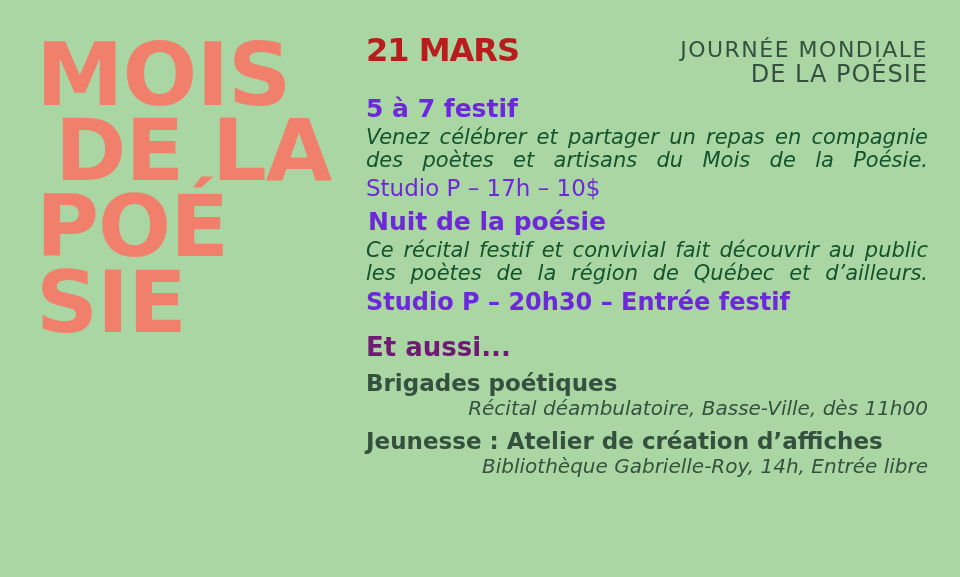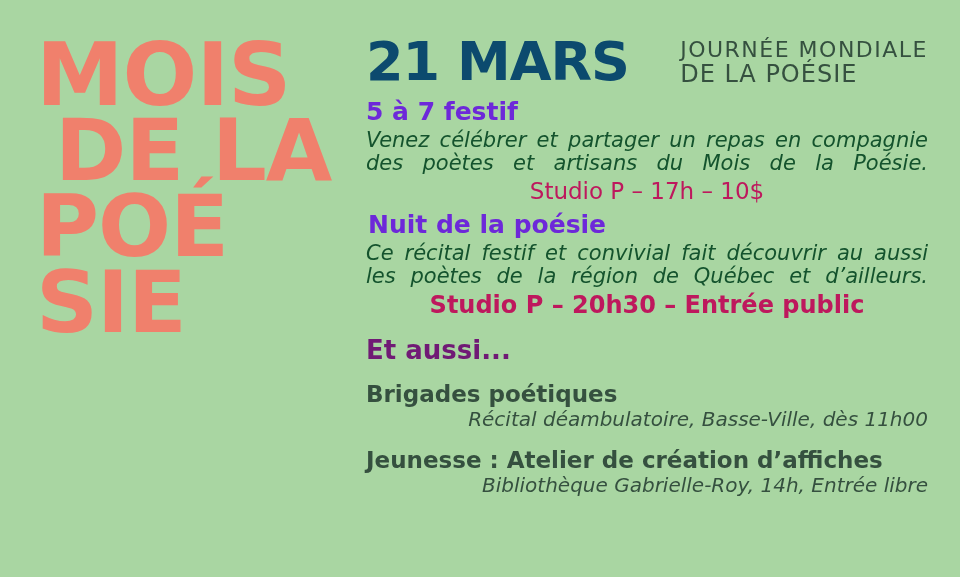--- a/index.html
+++ b/index.html
@@ -51,28 +51,29 @@
     width: 562px;
     color: #2f4f42;
   }
 
   .head-row {
     display: flex;
     align-items: flex-start;
     justify-content: space-between;
   }
   .date {
-    font-size: 54px;
+    font-size: 32px;
     font-weight: bold;
     letter-spacing: -1px;
     line-height: 1.05;
-    color: #0c4a6e;
+    color: #b91c1c;
     white-space: nowrap;
   }
   .world-day {
+    text-align: right;
     line-height: 1.08;
     color: #35503f;
     padding-top: 4px;
   }
   .world-day .wd1 {
     display: block;
     font-size: 22px;
     letter-spacing: 1.5px;
   }
   .world-day .wd2 {
@@ -100,41 +101,41 @@
     line-height: 1.12;
     color: #14532d;
     margin-top: 2px;
   }
   .sec-desc.justify {
     text-align: justify;
     text-align-last: justify;
   }
   .sec-info {
     font-size: 23px;
-    text-align: center;
-    color: #be185d;
+    text-align: left;
+    color: #6d28d9;
     margin-top: 2px;
   }
   .sec-info.bold {
     font-weight: bold;
     font-size: 24px;
   }
 
   .et-aussi {
     font-size: 26px;
     font-weight: bold;
     color: #701a75;
     margin-top: 16px;
     letter-spacing: 0px;
   }
   .sub-title {
     font-size: 23px;
     font-weight: bold;
     color: #35503f;
-    margin-top: 16px;
+    margin-top: 8px;
   }
   .sub-desc {
     font-size: 20px;
     font-style: italic;
     color: #35503f;
     text-align: right;
     margin-top: 0px;
   }
 </style>
 </head>
@@ -160,22 +161,22 @@
     </div>
 
     <div class="sec">
       <div class="sec-title">5 à 7 festif</div>
       <div class="sec-desc justify">Venez célébrer et partager un repas en compagnie des poètes et artisans du Mois de la Poésie.</div>
       <div class="sec-info">Studio P – 17h – 10$</div>
     </div>
 
     <div class="sec">
       <div class="sec-title indent">Nuit de la poésie</div>
-      <div class="sec-desc justify">Ce récital festif et convivial fait découvrir au aussi les poètes de la région de Québec et d’ailleurs.</div>
-      <div class="sec-info bold">Studio P – 20h30 – Entrée public</div>
+      <div class="sec-desc justify">Ce récital festif et convivial fait découvrir au public les poètes de la région de Québec et d’ailleurs.</div>
+      <div class="sec-info bold">Studio P – 20h30 – Entrée festif</div>
     </div>
 
     <div class="et-aussi">Et aussi...</div>
 
     <div>
       <div class="sub-title">Brigades poétiques</div>
       <div class="sub-desc">Récital déambulatoire, Basse-Ville, dès 11h00</div>
     </div>
 
     <div>

